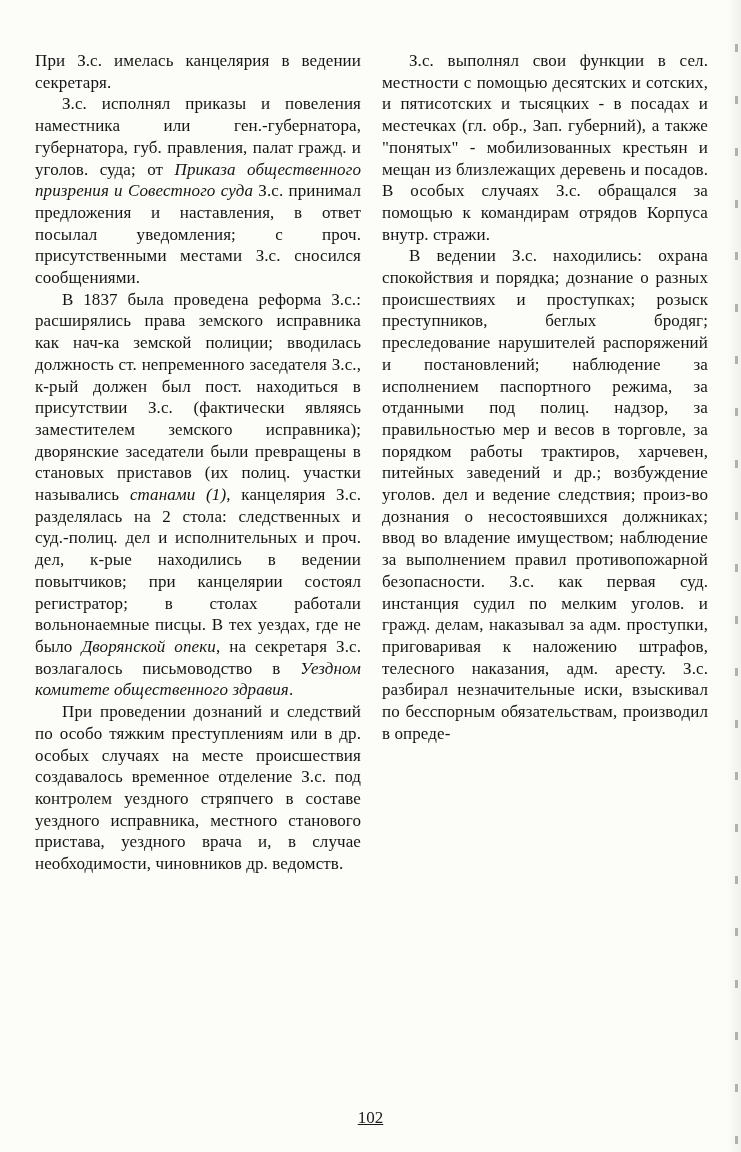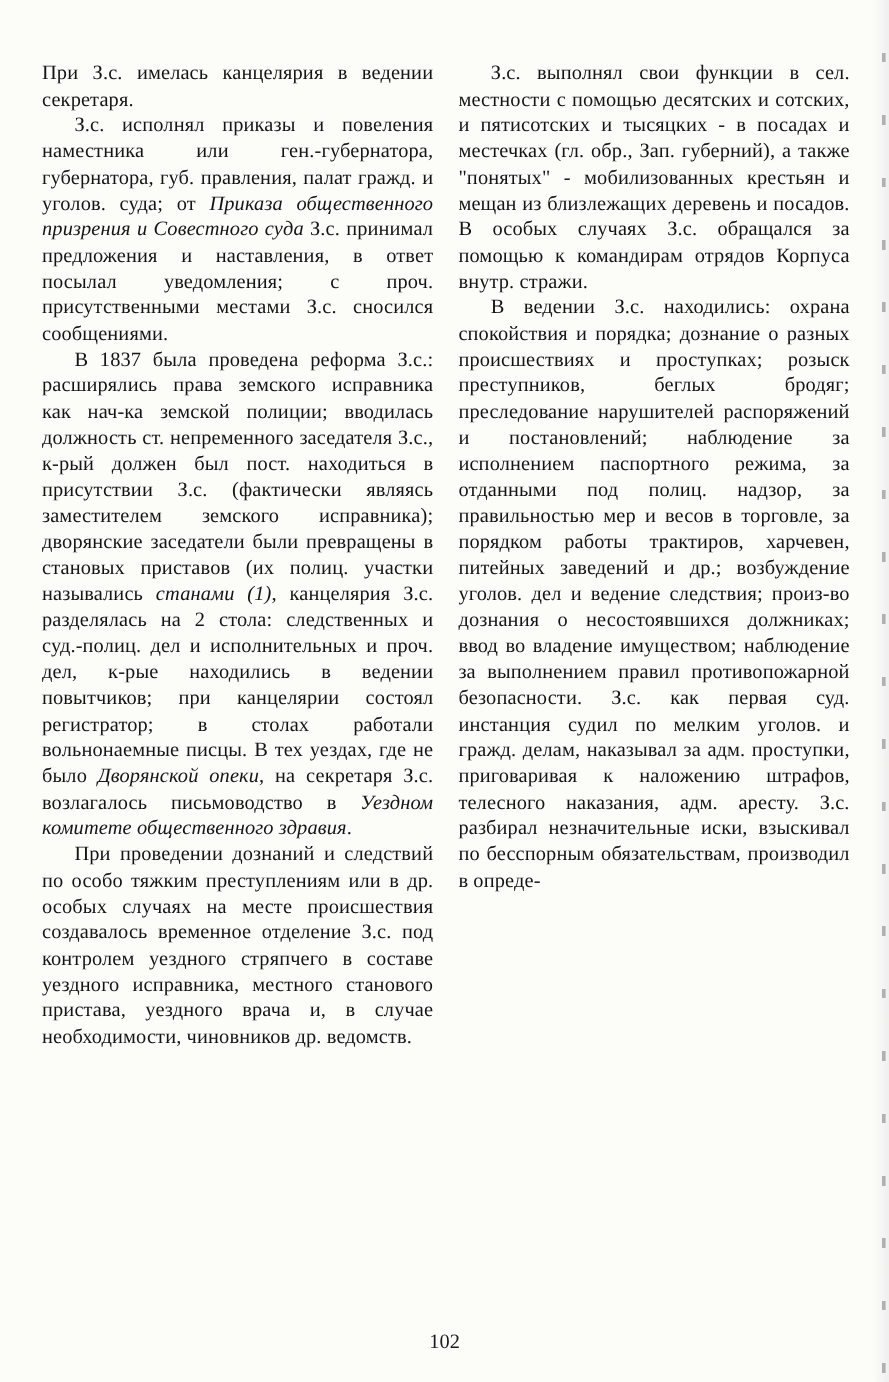--- a/index.html
+++ b/index.html
@@ -35,20 +35,21 @@
   .para.indent { text-indent: 27px; }
   .italic { font-style: italic; }
   .page-number {
     position: absolute;
     bottom: 24px;
     left: 0;
     width: 100%;
     text-align: center;
     font-size: 17px;
     color: #1a1a1a;
+    text-decoration: underline;
   }
   .scan-edge {
     position: absolute;
     top: 0;
     right: 3px;
     bottom: 0;
     width: 3px;
     background: repeating-linear-gradient(
       to bottom,
       transparent 0 44px,

